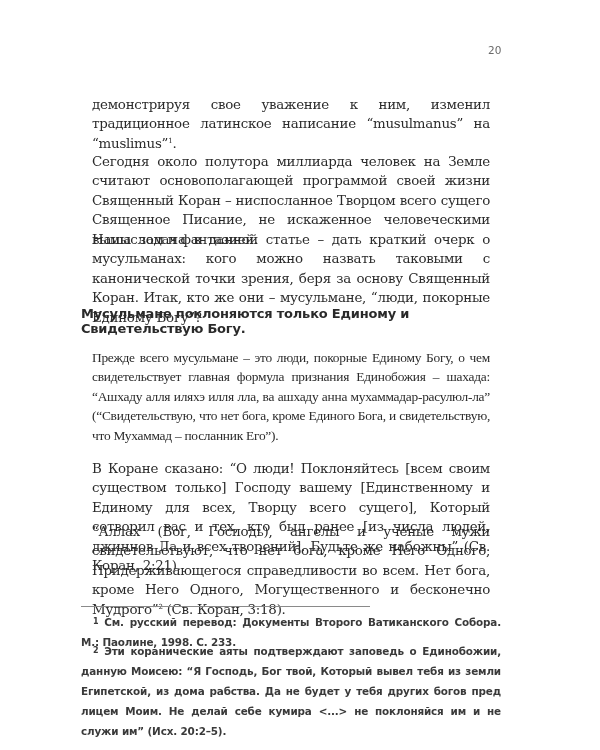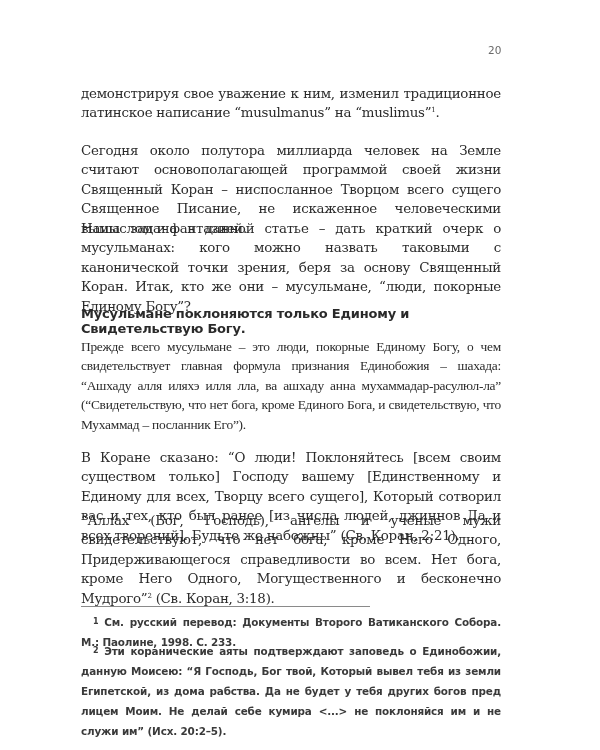--- a/index.html
+++ b/index.html
@@ -1,21 +1,21 @@
 <!DOCTYPE html>
 <html><head>
 <meta charset="utf-8">
 <style>
   html, body { margin:0; padding:0; }
   body { width:600px; height:750px; background:#ffffff; position:relative; overflow:hidden; color:#2a2a2a; }
   .header { position:absolute; top:44px; left:0; width:600px; height:16px; font-family:"DejaVu Sans", sans-serif; font-size:10.5px; color:#6a6a6a; }
   .header .title { position:absolute; left:356px; top:0; white-space:nowrap; }
   .header .pnum { position:absolute; left:488px; top:0; }
   .body-text { position:absolute; left:81px; width:420px; font-family:"DejaVu Serif", serif; font-size:13.4px; line-height:19.4px; text-align:justify; color:#2b2b2b; letter-spacing:-0.25px; }
-  .body-text p { margin:0; }
+  .body-text p { margin:11px; }
   .sup { font-size:7px; vertical-align:super; line-height:0; }
   .heading { position:absolute; left:81px; top:306px; width:440px; font-family:"DejaVu Sans", sans-serif; font-weight:bold; font-size:13px; color:#2a2a2a; letter-spacing:-0.2px; }
   .rule { position:absolute; left:81px; top:606px; width:289px; height:1px; background:#8a8a8a; }
   .fn { position:absolute; left:81px; width:420px; font-family:"DejaVu Sans", sans-serif; font-size:10.4px; line-height:20px; color:#3a3a3a; text-align:justify; letter-spacing:-0.15px;font-weight:bold; }
   .fn p { margin:0; text-indent:12px; }
   .fn .fnum { font-size:8px; vertical-align:top; }
 </style>
 </head>
 <body>
 

